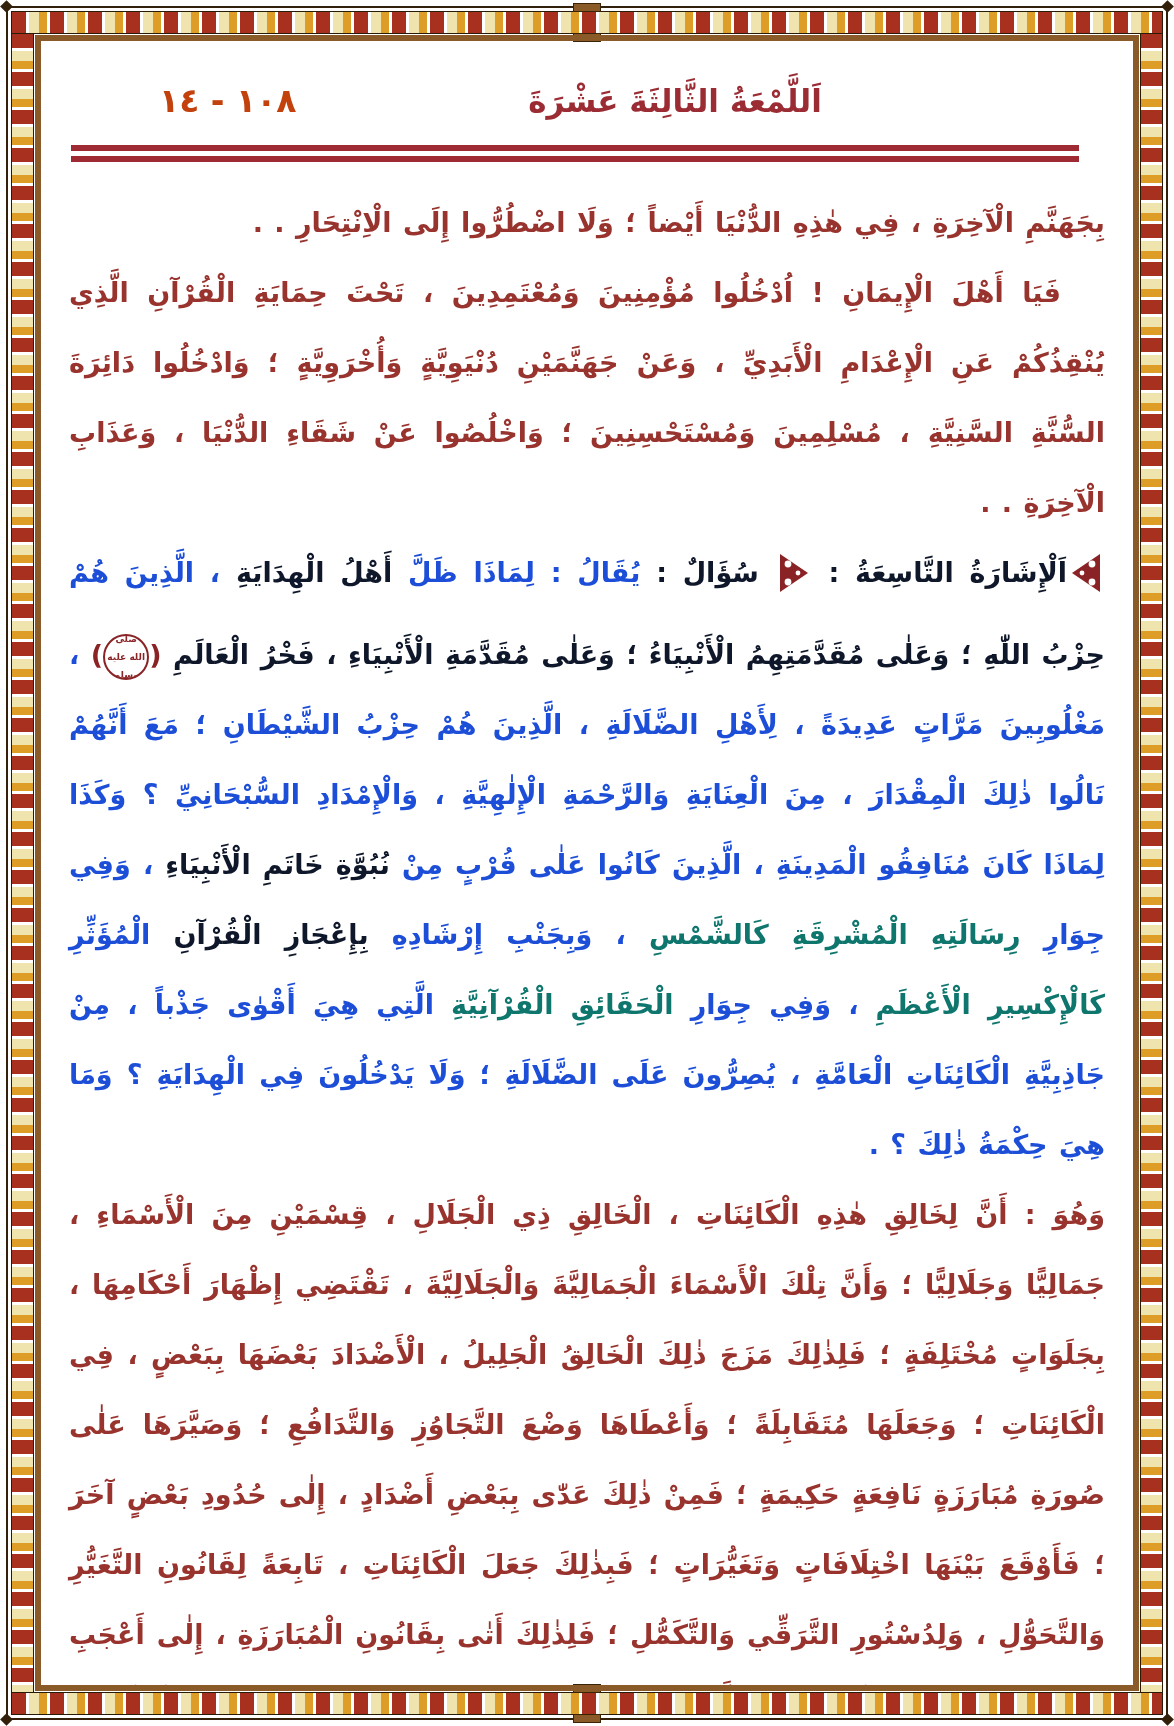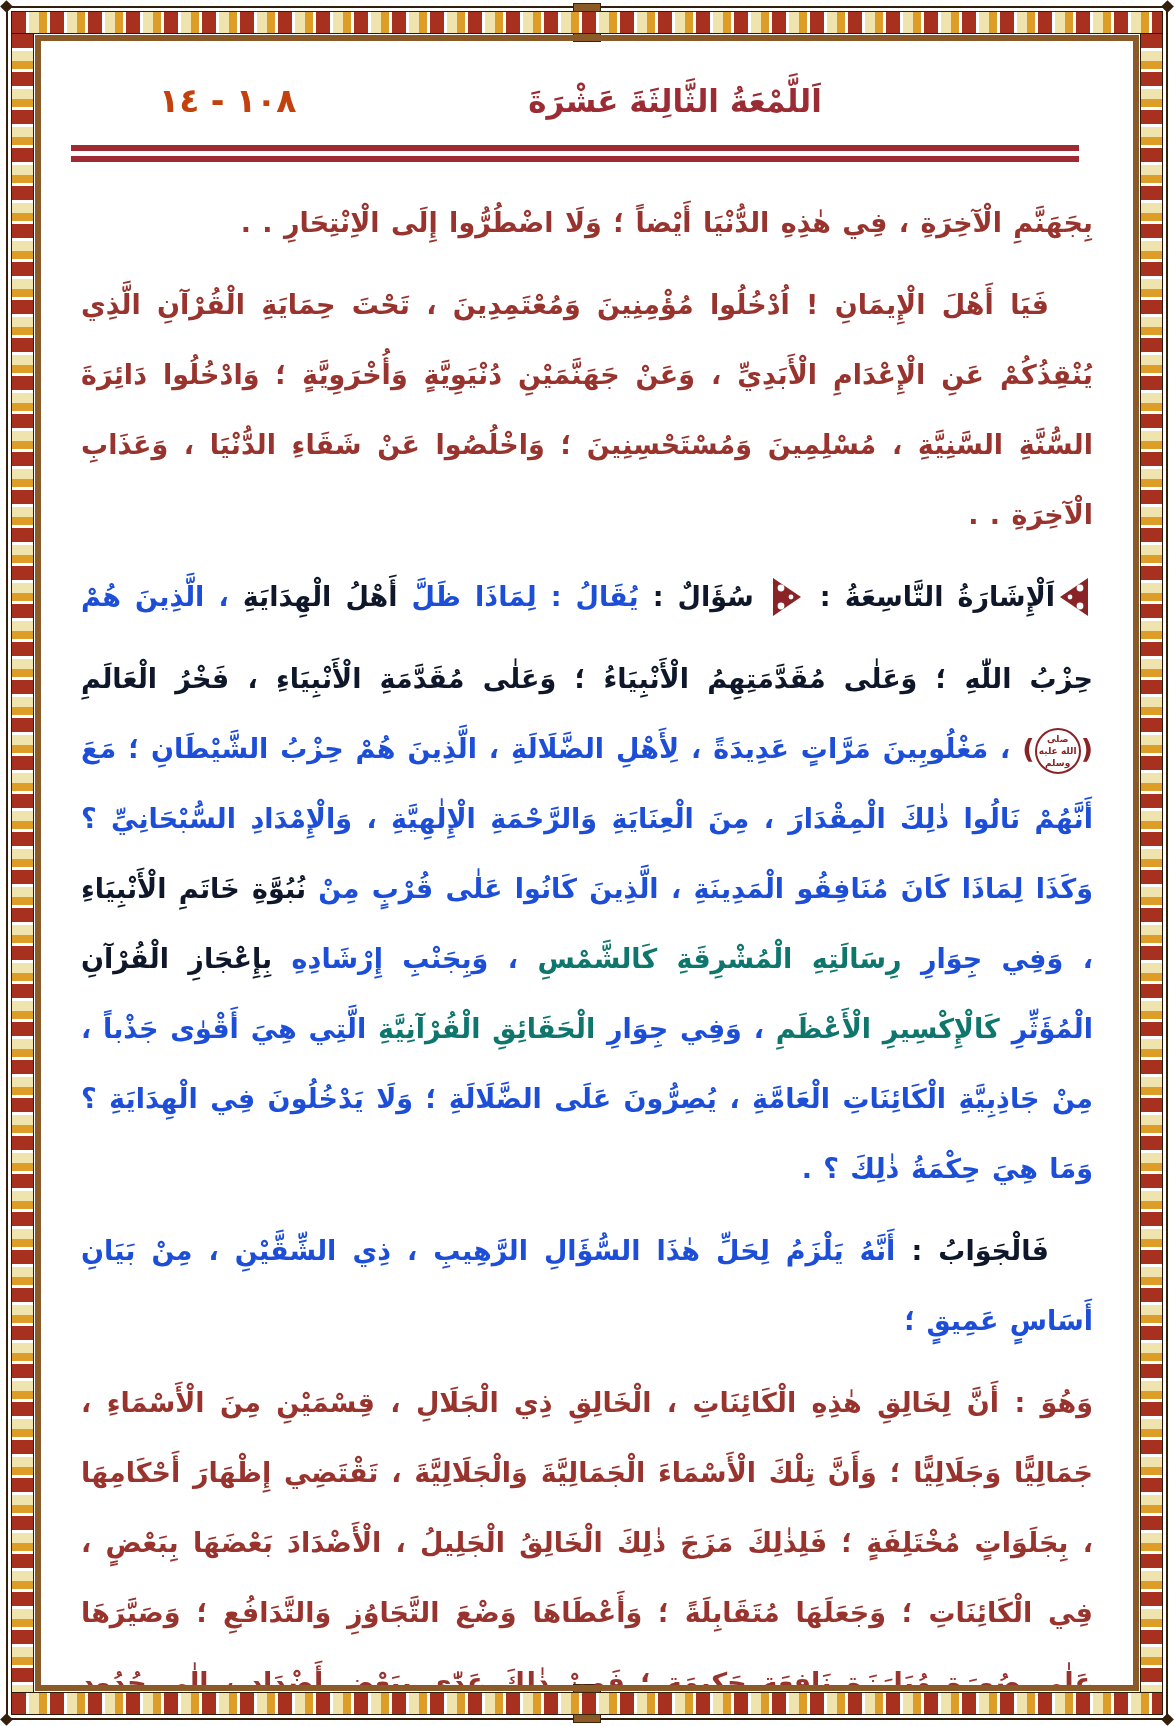--- a/index.html
+++ b/index.html
@@ -46,33 +46,33 @@
   }
   .double-rule {
     margin:0 54px 0 30px; height:5px;
     border-top:6px solid #9e2a33; border-bottom:6px solid #9e2a33;
   }
   .body-text {
     margin:26px 28px 0 28px; direction:rtl; text-align:justify;
     font-size:27px; font-weight:bold; line-height:70px; word-spacing:2px;
     color:#98332e;
   }
-  .body-text p { margin:12px; }
+  .body-text p { margin:0; }
   .indent { text-indent:44px; }
   .justify-last { text-align-last:justify; }
   .run-maroon { color:#98332e; }
   .run-maroon-bold { color:#0f172a; }
   .run-red-bold { color:#0f766e; }
   .run-black { color:#1d4ed8; }
   .orn { display:inline-block; vertical-align:-12px; margin:0 4px; }
   .medallion { white-space:nowrap; color:#8a2326; }
   .med-circle {
     display:inline-flex; align-items:center; justify-content:center;
     width:40px; height:40px; border:2px solid #8a2326; border-radius:50%;
-    font-size:9px; line-height:12px; text-align:center; color:#8a2326;
+    font-size:9px; line-height:18px; text-align:center; color:#8a2326;
     vertical-align:middle; padding:1px; word-spacing:0; white-space:normal;
     overflow:hidden;
   }
 </style>
 </head>
 <body>
 
 <div class="page">
 
   <div class="corner c-tl"></div>
@@ -106,19 +106,18 @@
                 <path d="M1 21 L29 2 L29 40 Z" fill="#8a2326"></path>
                 <circle cx="21" cy="12" r="3.4" fill="#ffffff"></circle>
                 <circle cx="21" cy="30" r="3.4" fill="#ffffff"></circle>
                 <circle cx="11" cy="21" r="2.4" fill="#ffffff"></circle>
               </svg></span><span class="run-maroon-bold">اَلْإِشَارَةُ التَّاسِعَةُ : </span><span class="orn"><svg width="30" height="42" viewBox="0 0 30 42">
                 <path d="M29 21 L1 2 L1 40 Z" fill="#8a2326"></path>
                 <circle cx="9" cy="12" r="3.4" fill="#ffffff"></circle>
                 <circle cx="9" cy="30" r="3.4" fill="#ffffff"></circle>
                 <circle cx="19" cy="21" r="2.4" fill="#ffffff"></circle>
               </svg></span><span class="run-maroon-bold"> سُؤَالٌ : </span><span class="run-black">يُقَالُ : لِمَاذَا ظَلَّ </span><span class="run-maroon-bold">أَهْلُ الْهِدَايَةِ</span><span class="run-black"> ، الَّذِينَ هُمْ </span><span class="run-maroon-bold">حِزْبُ اللّٰهِ ؛ وَعَلٰى مُقَدَّمَتِهِمُ الْأَنْبِيَاءُ ؛ وَعَلٰى مُقَدَّمَةِ الْأَنْبِيَاءِ ، فَخْرُ الْعَالَمِ </span><span class="medallion">(<span class="med-circle">صلى الله عليه وسلم</span>)</span><span class="run-black"> ، مَغْلُوبِينَ مَرَّاتٍ عَدِيدَةً ، لِأَهْلِ الضَّلَالَةِ ، الَّذِينَ هُمْ حِزْبُ الشَّيْطَانِ ؛ مَعَ أَنَّهُمْ نَالُوا ذٰلِكَ الْمِقْدَارَ ، مِنَ الْعِنَايَةِ وَالرَّحْمَةِ الْإِلٰهِيَّةِ ، وَالْإِمْدَادِ السُّبْحَانِيِّ ؟ وَكَذَا لِمَاذَا كَانَ مُنَافِقُو الْمَدِينَةِ ، الَّذِينَ كَانُوا عَلٰى قُرْبٍ مِنْ </span><span class="run-maroon-bold">نُبُوَّةِ خَاتَمِ الْأَنْبِيَاءِ</span><span class="run-black"> ، وَفِي جِوَارِ </span><span class="run-red-bold">رِسَالَتِهِ الْمُشْرِقَةِ كَالشَّمْسِ</span><span class="run-black"> ، وَبِجَنْبِ إِرْشَادِهِ </span><span class="run-maroon-bold">بِإِعْجَازِ الْقُرْآنِ</span><span class="run-black"> الْمُؤَثِّرِ </span><span class="run-red-bold">كَالْإِكْسِيرِ الْأَعْظَمِ</span><span class="run-black"> ، وَفِي جِوَارِ </span><span class="run-red-bold">الْحَقَائِقِ الْقُرْآنِيَّةِ</span><span class="run-black"> الَّتِي هِيَ أَقْوٰى جَذْباً ، مِنْ جَاذِبِيَّةِ الْكَائِنَاتِ الْعَامَّةِ ، يُصِرُّونَ عَلَى الضَّلَالَةِ ؛ وَلَا يَدْخُلُونَ فِي الْهِدَايَةِ ؟ وَمَا هِيَ حِكْمَةُ ذٰلِكَ ؟ .</span></p>
-          <p class="indent"><span class="run-maroon-bold">فَالْجَوَابُ : </span><span class="run-black">أَنَّهُ يَلْزَمُ لِحَلِّ هٰذَا السُّؤَالِ الرَّهِيبِ ، ذِي الشِّقَّيْنِ ، مِنْ بَيَانِ أَسَاسٍ عَمِيقٍ ؛</span></p>
           <p class="justify-last"><span class="run-maroon">وَهُوَ : أَنَّ لِخَالِقِ هٰذِهِ الْكَائِنَاتِ ، الْخَالِقِ ذِي الْجَلَالِ ، قِسْمَيْنِ مِنَ الْأَسْمَاءِ ، جَمَالِيًّا وَجَلَالِيًّا ؛ وَأَنَّ تِلْكَ الْأَسْمَاءَ الْجَمَالِيَّةَ وَالْجَلَالِيَّةَ ، تَقْتَضِي إِظْهَارَ أَحْكَامِهَا ، بِجَلَوَاتٍ مُخْتَلِفَةٍ ؛ فَلِذٰلِكَ مَزَجَ ذٰلِكَ الْخَالِقُ الْجَلِيلُ ، الْأَضْدَادَ بَعْضَهَا بِبَعْضٍ ، فِي الْكَائِنَاتِ ؛ وَجَعَلَهَا مُتَقَابِلَةً ؛ وَأَعْطَاهَا وَضْعَ التَّجَاوُزِ وَالتَّدَافُعِ ؛ وَصَيَّرَهَا عَلٰى صُورَةِ مُبَارَزَةٍ نَافِعَةٍ حَكِيمَةٍ ؛ فَمِنْ ذٰلِكَ عَدّٰى بِبَعْضِ أَضْدَادٍ ، إِلٰى حُدُودِ بَعْضٍ آخَرَ ؛ فَأَوْقَعَ بَيْنَهَا اخْتِلَافَاتٍ وَتَغَيُّرَاتٍ ؛ فَبِذٰلِكَ جَعَلَ الْكَائِنَاتِ ، تَابِعَةً لِقَانُونِ التَّغَيُّرِ وَالتَّحَوُّلِ ، وَلِدُسْتُورِ التَّرَقِّي وَالتَّكَمُّلِ ؛ فَلِذٰلِكَ أَتٰى بِقَانُونِ الْمُبَارَزَةِ ، إِلٰى أَعْجَبِ شَكْلٍ ، فِي نَوْعِ الْإِنْسَانِ ، الَّذِي هُوَ ثَمَرَةٌ جَامِعَةٌ ، مِنْ ثَمَرَاتِ شَجَرَةِ الْخِلْقَةِ ؛ وَفَتَحَ الْبَابَ لِمُجَاهَدَةٍ تَكُونُ مَدَاراً لِجَمِيعِ التَّرَقِّيَّاتِ الْإِنْسَانِيَّةِ ؛ وَأَعْطٰى حِزْبَ الشَّيْطَانِ ، بَعْضَ أَجْهِزَةٍ ؛ لِيُبَارِزُوا بِهَا ، إِزَاءَ حِزْبِ</span></p>
         </div>
 
     </div>
   </div>
 </div>
 
 </body></html>

